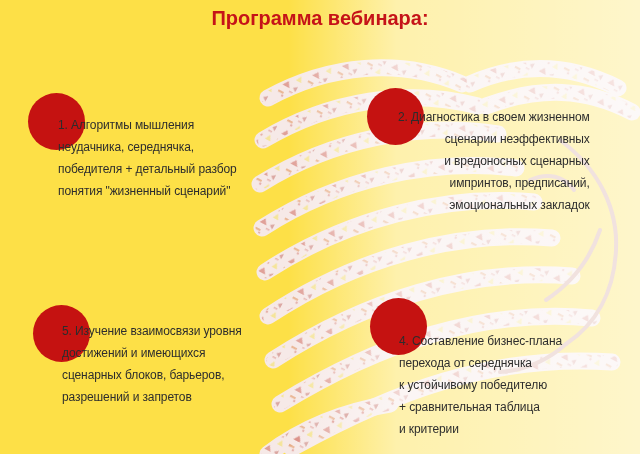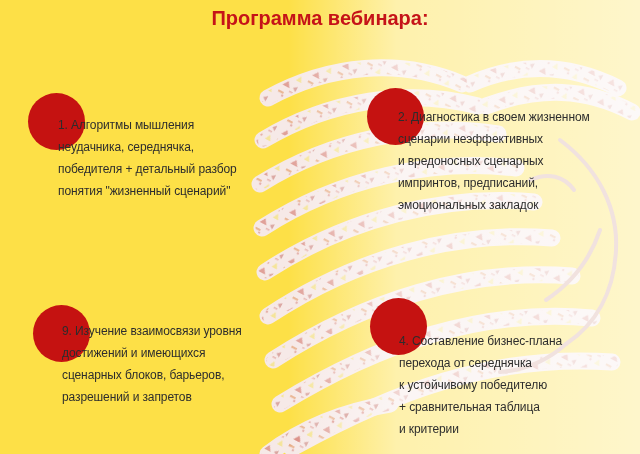--- a/index.html
+++ b/index.html
@@ -22,21 +22,21 @@
   }
   .item-text {
     position:absolute; margin:0;
     white-space:pre;
     font-size:12px; line-height:22px; font-weight:400;
     color:#2d2d2d; letter-spacing:-0.1px;
   }
   .item1 { left:28px;  top:93px;  }
   .item1 .item-text { left:30px; top:21px; }
   .item2 { left:367px; top:88px;  }
-  .item2 .item-text { left:31px; top:18px; }
+  .item2 .item-text { left:31px; top:18px;text-align:right; }
   .item3 { left:33px;  top:305px; }
   .item3 .item-text { left:29px; top:15px; }
   .item4 { left:370px; top:298px; }
   .item4 .item-text { left:29px; top:32px; }
 </style>
 </head>
 <body>
 
 <div class="slide">
 
@@ -114,21 +114,21 @@
     <span class="circle"></span>
     <p class="item-text">2. Диагностика в своем жизненном
 сценарии неэффективных
 и вредоносных сценарных
 импринтов, предписаний,
 эмоциональных закладок</p>
   </div>
 
   <div class="item item3">
     <span class="circle"></span>
-    <p class="item-text">9. Изучение взаимосвязи уровня
+    <p class="item-text">5. Изучение взаимосвязи уровня
 достижений и имеющихся
 сценарных блоков, барьеров,
 разрешений и запретов</p>
   </div>
 
   <div class="item item4">
     <span class="circle"></span>
     <p class="item-text">4. Составление бизнес-плана
 перехода от середнячка
 к устойчивому победителю

